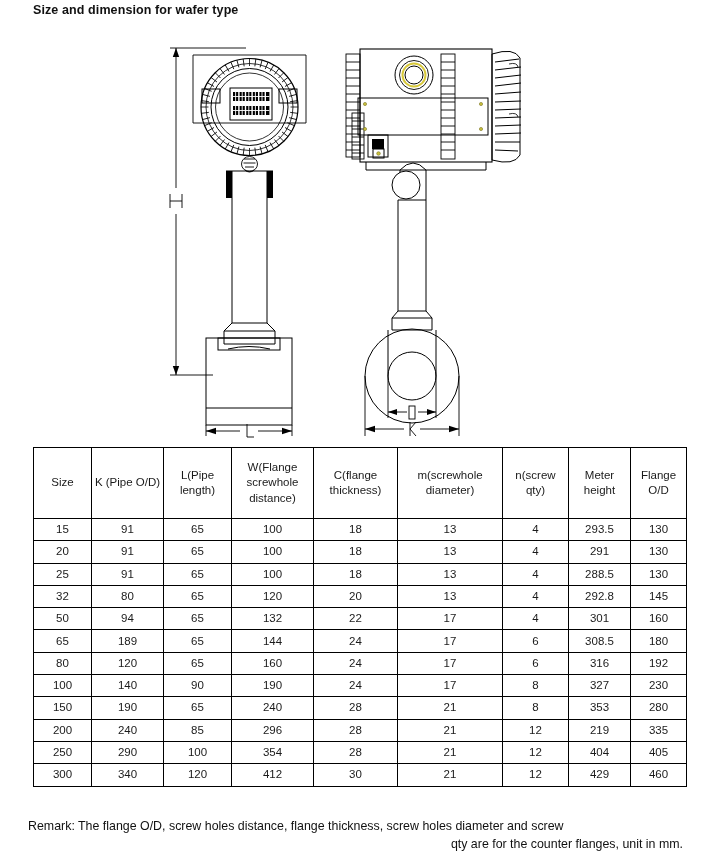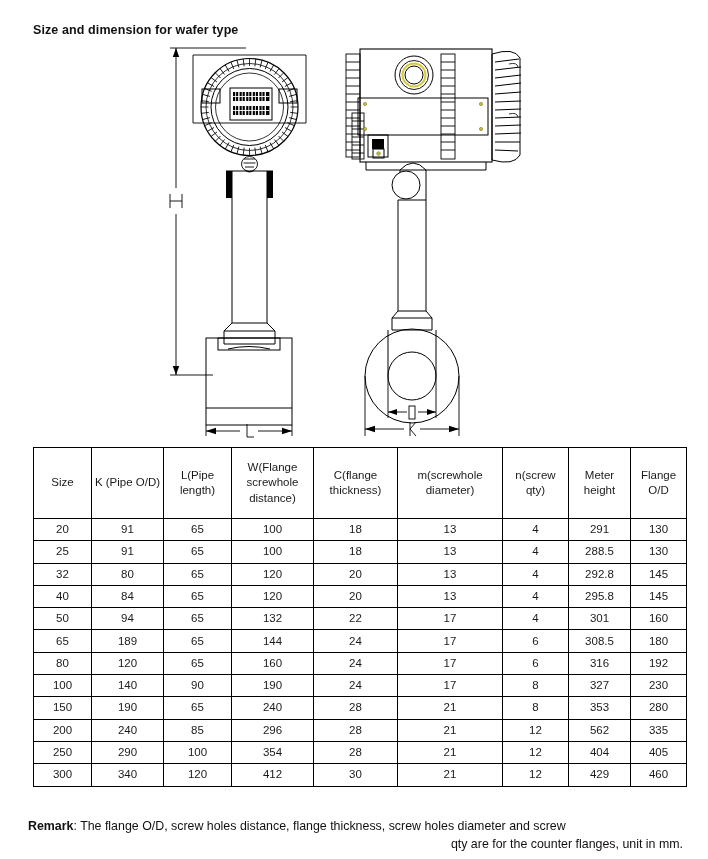--- a/index.html
+++ b/index.html
@@ -18,21 +18,20 @@
 
   
   .doc-title {
     position: absolute;
     left: 33px;
     top: 3px;
     font-size: 12.5px;
     font-weight: bold;
     letter-spacing: 0.1px;
     color: #111;
-    margin-top: 20px;
   }
 
   
   .drawings {
     position: absolute;
     left: 0;
     top: 18px;
     width: 708px;
     height: 420px;
   }
@@ -535,20 +534,31 @@
         <th>W(Flange screwhole distance)</th>
         <th>C(flange thickness)</th>
         <th>m(screwhole diameter)</th>
         <th>n(screw qty)</th>
         <th>Meter height</th>
         <th>Flange O/D</th>
       </tr>
     </thead>
     <tbody>
       <tr>
+          <td>15</td>
+          <td>91</td>
+          <td>65</td>
+          <td>100</td>
+          <td>18</td>
+          <td>13</td>
+          <td>4</td>
+          <td>293.5</td>
+          <td>130</td>
+        </tr>
+      <tr>
           <td>20</td>
           <td>91</td>
           <td>65</td>
           <td>100</td>
           <td>18</td>
           <td>13</td>
           <td>4</td>
           <td>291</td>
           <td>130</td>
         </tr>
@@ -565,31 +575,20 @@
         </tr>
       <tr>
           <td>32</td>
           <td>80</td>
           <td>65</td>
           <td>120</td>
           <td>20</td>
           <td>13</td>
           <td>4</td>
           <td>292.8</td>
-          <td>145</td>
-        </tr>
-      <tr>
-          <td>40</td>
-          <td>84</td>
-          <td>65</td>
-          <td>120</td>
-          <td>20</td>
-          <td>13</td>
-          <td>4</td>
-          <td>295.8</td>
           <td>145</td>
         </tr>
       <tr>
           <td>50</td>
           <td>94</td>
           <td>65</td>
           <td>132</td>
           <td>22</td>
           <td>17</td>
           <td>4</td>
@@ -641,21 +640,21 @@
           <td>280</td>
         </tr>
       <tr>
           <td>200</td>
           <td>240</td>
           <td>85</td>
           <td>296</td>
           <td>28</td>
           <td>21</td>
           <td>12</td>
-          <td>562</td>
+          <td>219</td>
           <td>335</td>
         </tr>
       <tr>
           <td>250</td>
           <td>290</td>
           <td>100</td>
           <td>354</td>
           <td>28</td>
           <td>21</td>
           <td>12</td>
@@ -671,15 +670,15 @@
           <td>21</td>
           <td>12</td>
           <td>429</td>
           <td>460</td>
         </tr>
     </tbody>
   </table>
 </div>
 
 <div class="remark">
-  <span style="font-weight: bold;">Remark</span><span>: The flange O/D, screw holes distance, flange thickness, screw holes diameter and screw</span>
+  <span style="font-weight: normal;">Remark</span><span>: The flange O/D, screw holes distance, flange thickness, screw holes diameter and screw</span>
   <span class="cont">qty are for the counter flanges, unit in mm.</span>
 </div>
 
 </body></html>

